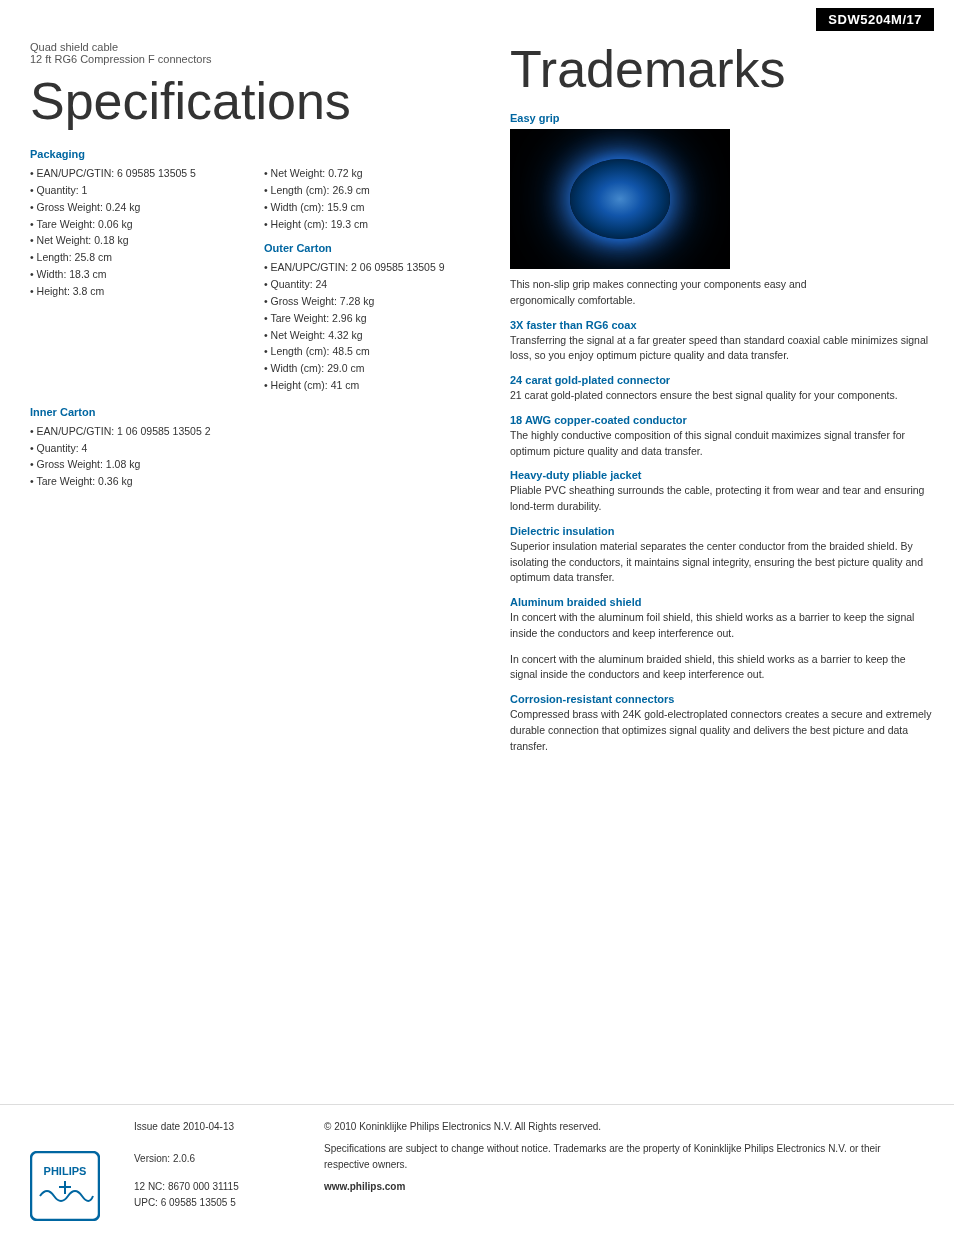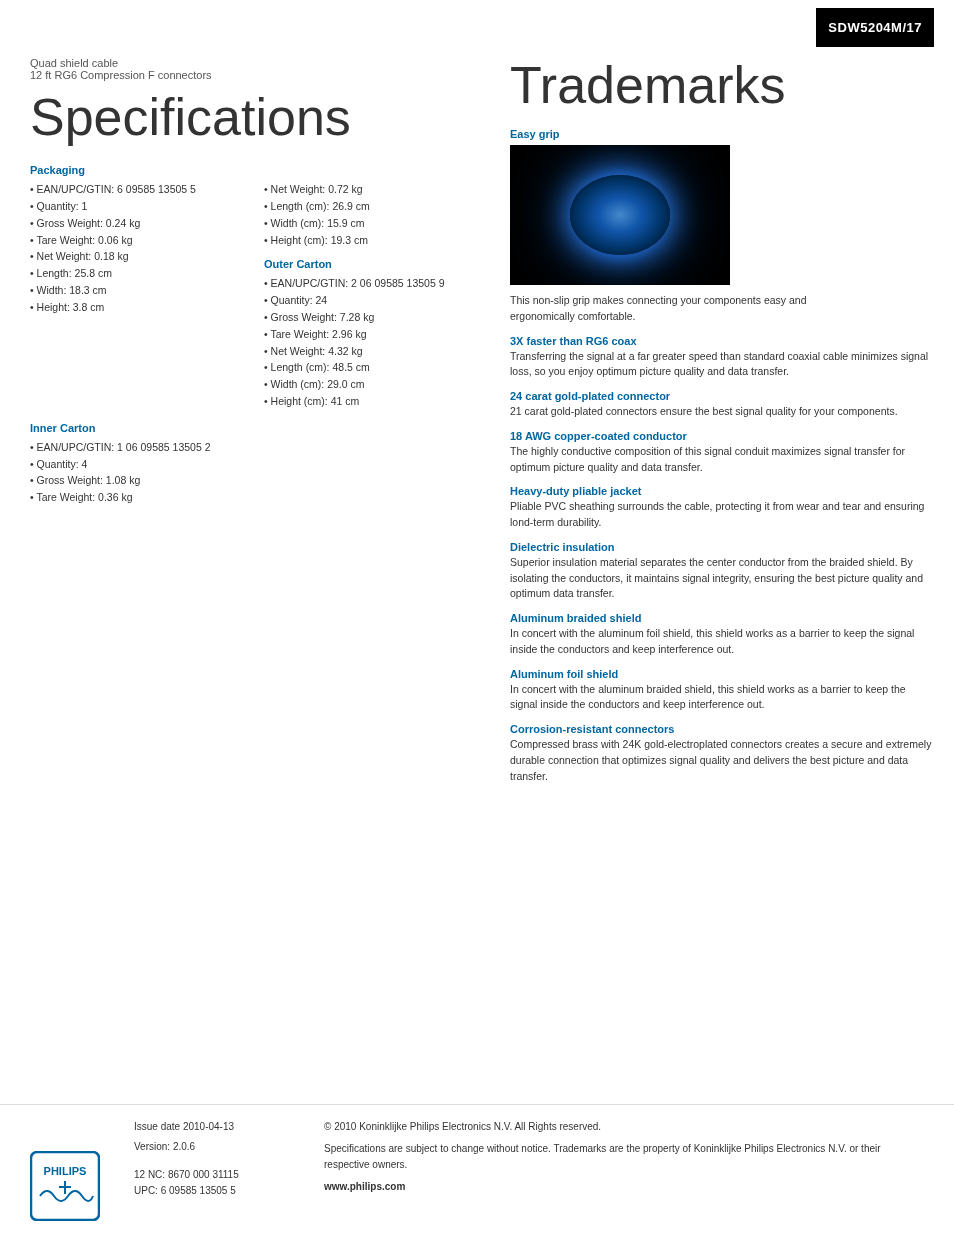--- a/index.html
+++ b/index.html
@@ -21,21 +21,21 @@
     .top-bar {
       display: flex;
       justify-content: flex-end;
       padding: 8px 20px 0 0;
     }
     .product-code-badge {
       background: #000;
       color: #fff;
       font-size: 13px;
       font-weight: bold;
-      padding: 12px 12px;
+      padding: 4px 12px;
       letter-spacing: 0.5px;
     }
     .main-content {
       display: flex;
       flex: 1;
       padding: 0;
     }
     .left-panel {
       width: 490px;
       padding: 10px 20px 20px 30px;
@@ -251,21 +251,20 @@
         <div class="highlight-heading">Dielectric insulation</div>
         <div class="highlight-text">Superior insulation material separates the center conductor from the braided shield. By isolating the conductors, it maintains signal integrity, ensuring the best picture quality and optimum data transfer.</div>
       </div>
 
       <div class="highlight-section">
         <div class="highlight-heading">Aluminum braided shield</div>
         <div class="highlight-text">In concert with the aluminum foil shield, this shield works as a barrier to keep the signal inside the conductors and keep interference out.</div>
       </div>
 
       <div class="highlight-section">
-        <div class="highlight-heading">Aluminum foil shield</div>
         <div class="highlight-text">In concert with the aluminum braided shield, this shield works as a barrier to keep the signal inside the conductors and keep interference out.</div>
       </div>
 
       <div class="highlight-section">
         <div class="highlight-heading">Corrosion-resistant connectors</div>
         <div class="highlight-text">Compressed brass with 24K gold-electroplated connectors creates a secure and extremely durable connection that optimizes signal quality and delivers the best picture and data transfer.</div>
       </div>
     </div>
 
   </div>
@@ -284,21 +283,21 @@
 
         <line x1="35" y1="30" x2="35" y2="43" stroke="#0066a1" stroke-width="2"></line>
         <line x1="29" y1="36" x2="41" y2="36" stroke="#0066a1" stroke-width="2"></line>
       </svg>
     </div>
 
     <div class="footer-info">
       <div class="footer-col">
         <div class="footer-left">
           <div>Issue date 2010-04-13</div>
-          <div style="margin-top:4px;">Version: 2.0.6</div>
+          <div style="margin-top:16px;">Version: 2.0.6</div>
           <div style="margin-top:12px;">12 NC: 8670 000 31115</div>
           <div>UPC: 6 09585 13505 5</div>
         </div>
         <div class="footer-right">
           <div>© 2010 Koninklijke Philips Electronics N.V. All Rights reserved.</div>
           <div style="margin-top:6px;">Specifications are subject to change without notice. Trademarks are the property of Koninklijke Philips Electronics N.V. or their respective owners.</div>
           <div style="margin-top:6px;font-weight:bold;">www.philips.com</div>
         </div>
       </div>
     </div>

